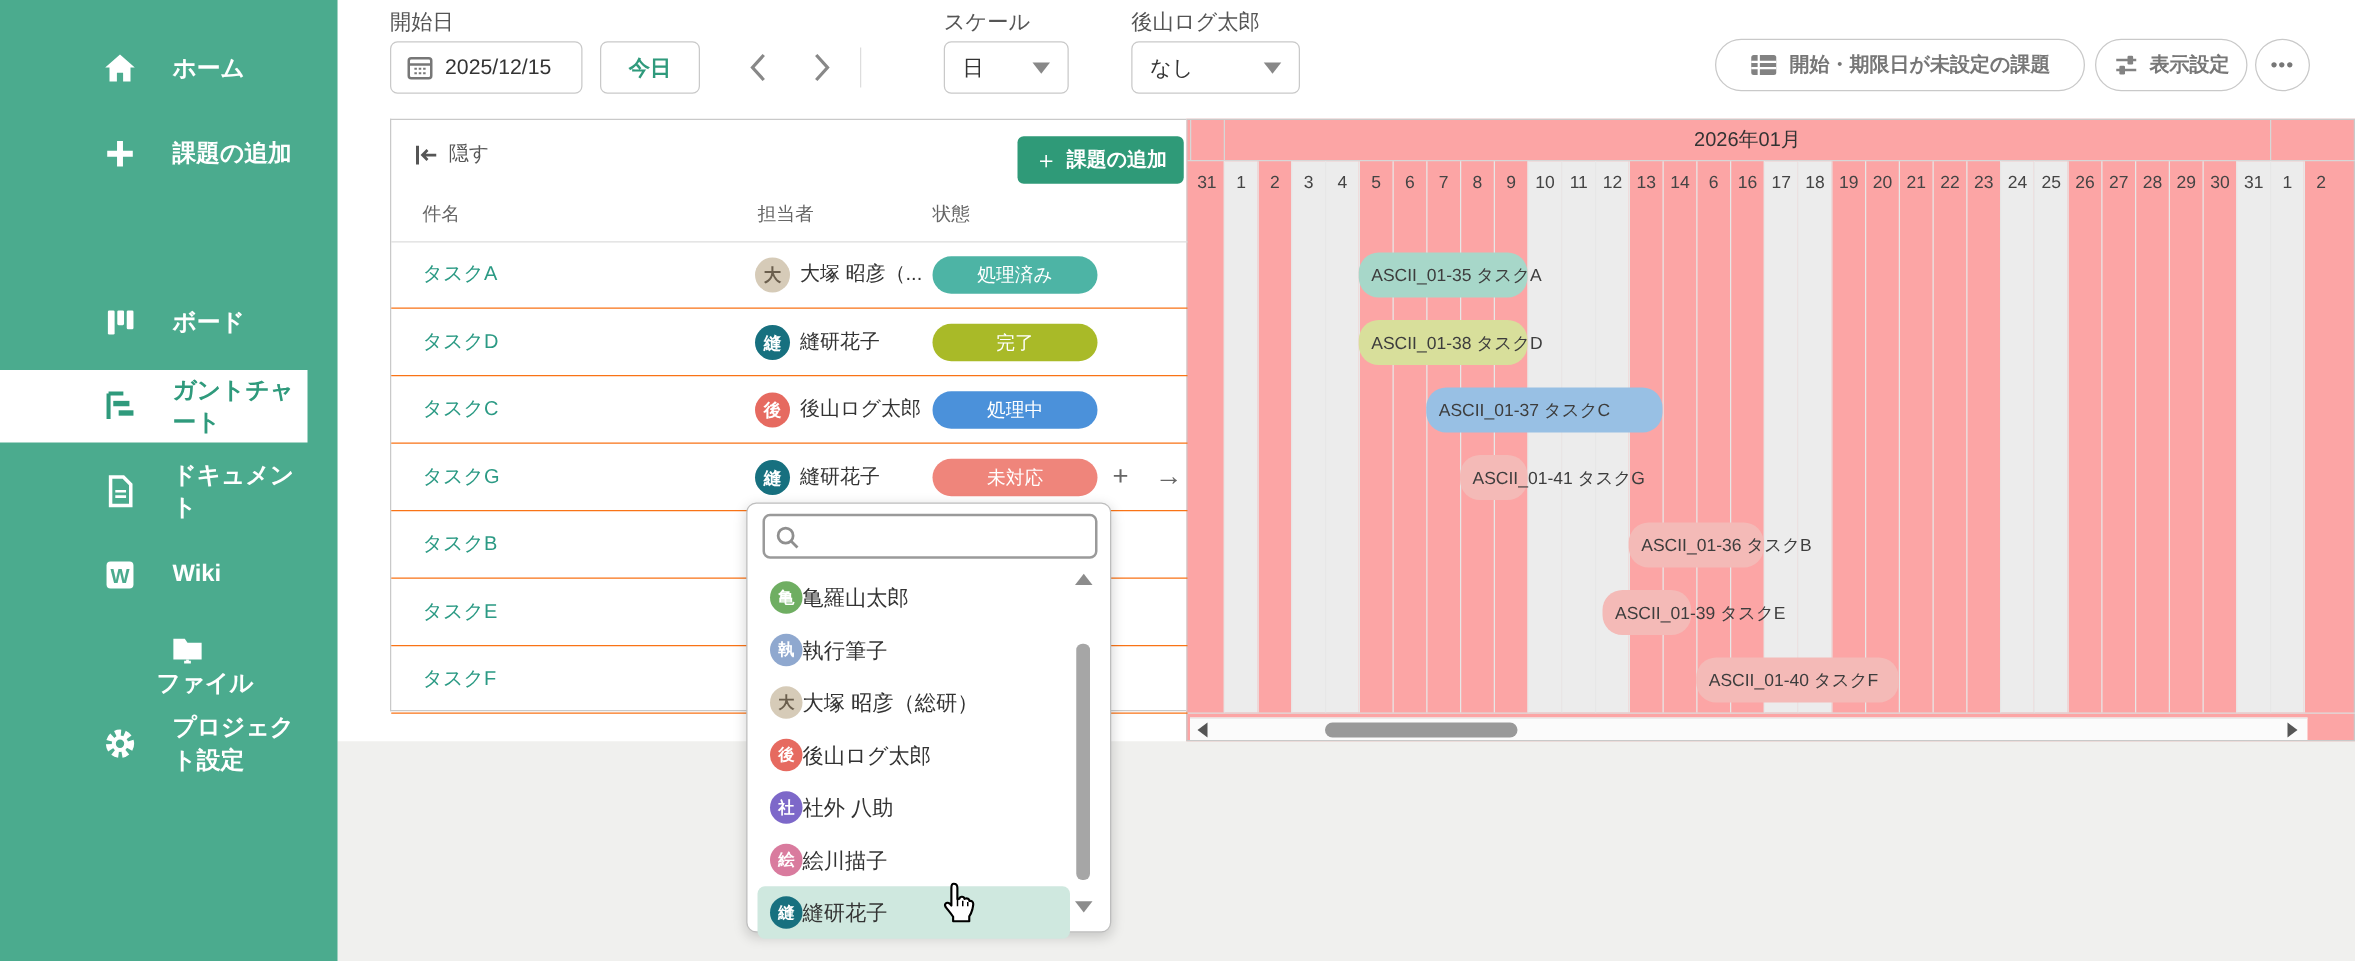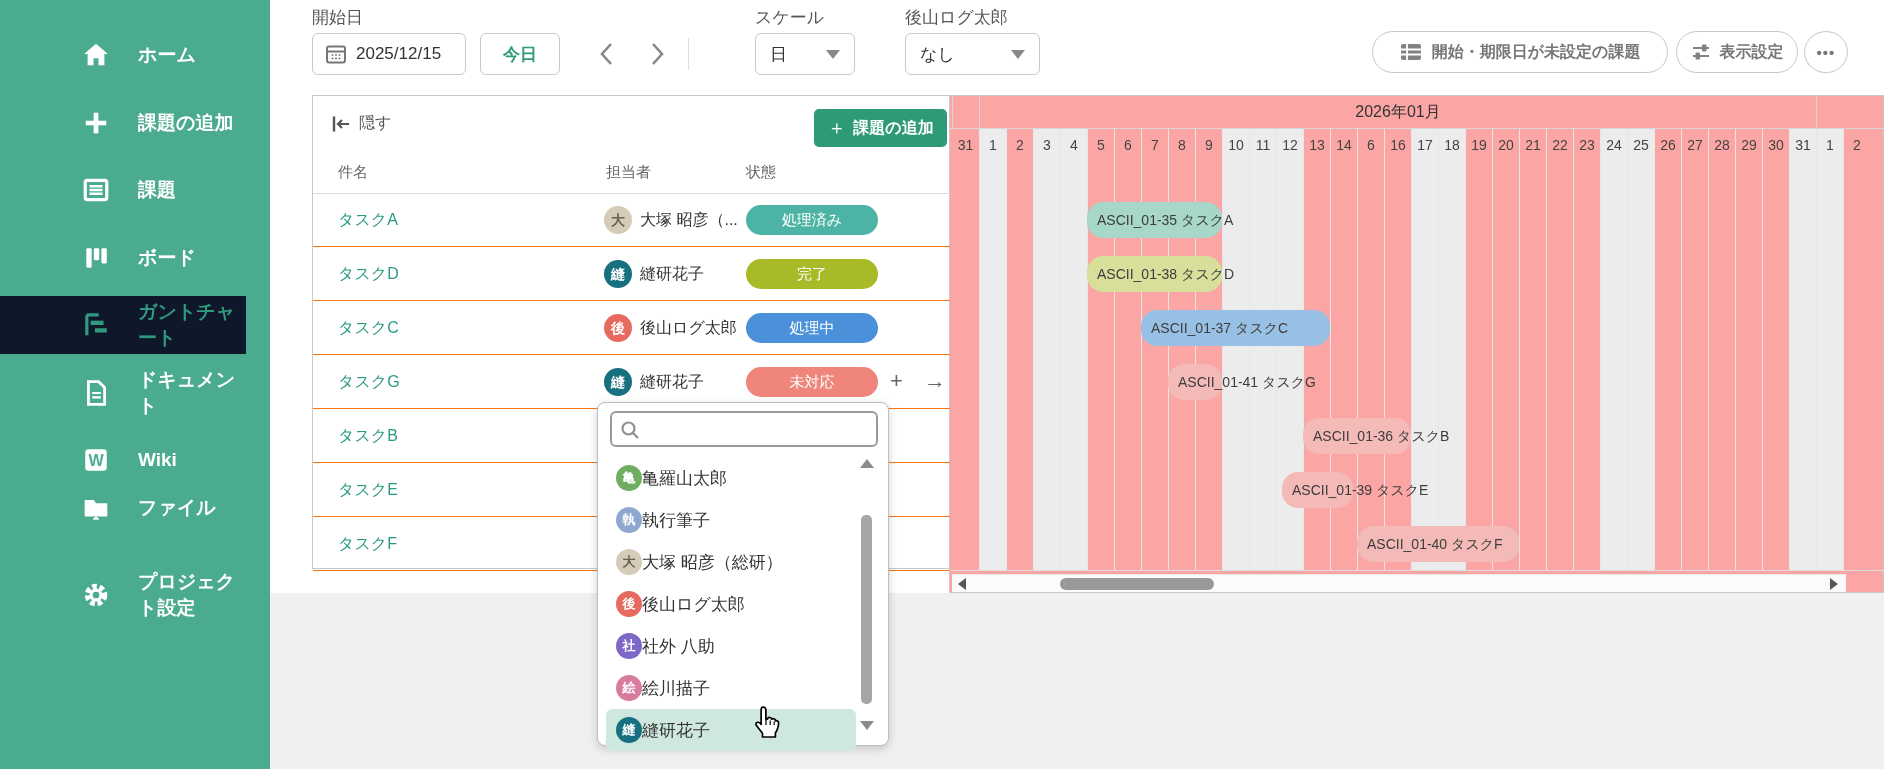--- a/index.html
+++ b/index.html
@@ -5,21 +5,21 @@
   * { margin:0; padding:0; box-sizing:border-box; }
   html,body { width:1884px; height:769px; overflow:hidden;
     font-family:"Liberation Sans","DejaVu Sans",sans-serif; background:#f0f0ee; }
   .abs { position:absolute; }
 
   
   #sidebar { position:absolute; left:0; top:0; width:270px; height:769px; background:#4bab8e; z-index:10; }
   .side-item { position:absolute; left:0; width:246px; height:58px; display:flex; align-items:center;
     padding-left:82px; color:#ffffff; font-size:19px; font-weight:bold; cursor:pointer; }
   .side-item .s-icon { width:30px; height:30px; margin-right:26px; flex:0 0 30px; display:flex; align-items:center; }
-  .side-item.active { background:#0f172a; color:#2f9a7c; }
+  .side-item.active { background:#ffffff; color:#2f9a7c; }
 
   
   #content-bg { position:absolute; left:270px; top:0; width:1614px; height:593px; background:#ffffff; }
 
   
   .tb-label { position:absolute; top:6px; font-size:17px; color:#555; }
   .ctl { position:absolute; top:33px; height:42px; background:#fff; border:1px solid #c9c9c9; border-radius:6px;
     display:flex; align-items:center; font-size:17px; color:#333; cursor:pointer; }
   .chev { position:absolute; top:40px; cursor:pointer; }
   .sel-arrow { width:0; height:0; border-left:7px solid transparent; border-right:7px solid transparent; border-top:9px solid #888; }
@@ -94,29 +94,20 @@
       <span>ホーム</span>
     </div>
     <div class="side-item" style="top: 93.5px;">
       <span class="s-icon">
         <svg width="28" height="28" viewBox="0 0 26 26">
           <path d="M10.8 3.5h4.4v7.3h7.3v4.4h-7.3v7.3h-4.4v-7.3H3.5v-4.4h7.3z" fill="#ffffff"></path>
         </svg>
       </span>
       <span>課題の追加</span>
     </div>
-    <div class="side-item" style="top: 161px;">
-      <span class="s-icon">
-        <svg width="28" height="28" viewBox="0 0 26 26">
-          <rect x="3" y="4" width="20" height="18" rx="2" fill="none" stroke="#ffffff" stroke-width="3"></rect>
-          <path d="M7 9.5h12M7 13h12M7 16.5h12" stroke="#ffffff" stroke-width="2.2"></path>
-        </svg>
-      </span>
-      <span>課題</span>
-    </div>
     <div class="side-item" style="top: 228.5px;">
       <span class="s-icon">
         <svg width="28" height="28" viewBox="0 0 26 26">
           <rect x="4" y="4" width="5" height="18" rx="1" fill="#ffffff"></rect>
           <rect x="11" y="4" width="5" height="11" rx="1" fill="#ffffff"></rect>
           <rect x="18" y="4" width="5" height="14" rx="1" fill="#ffffff"></rect>
         </svg>
       </span>
       <span>ボード</span>
     </div>
@@ -141,21 +132,21 @@
     </div>
     <div class="side-item" style="top: 431px;">
       <span class="s-icon">
         <svg width="28" height="28" viewBox="0 0 26 26">
           <rect x="3" y="3" width="20" height="20" rx="3" fill="#ffffff"></rect>
           <text x="13" y="19" font-size="15" font-weight="bold" fill="#4bab8e" text-anchor="middle" font-family="Liberation Sans,sans-serif">W</text>
         </svg>
       </span>
       <span>Wiki</span>
     </div>
-    <div class="side-item" style="top: 479px;">
+    <div class="side-item" style="top: 504px; flex-direction: column;">
       <span class="s-icon">
         <svg width="28" height="28" viewBox="0 0 26 26">
           <path d="M2.5 5.5h8.5l2 3h10.5V21H2.5z" fill="#ffffff"></path>
           <path d="M13 24v-3M10.5 23h5" stroke="#ffffff" stroke-width="2"></path>
         </svg>
       </span>
       <span>ファイル</span>
     </div>
     <div class="side-item" style="top: 566px;">
       <span class="s-icon">

